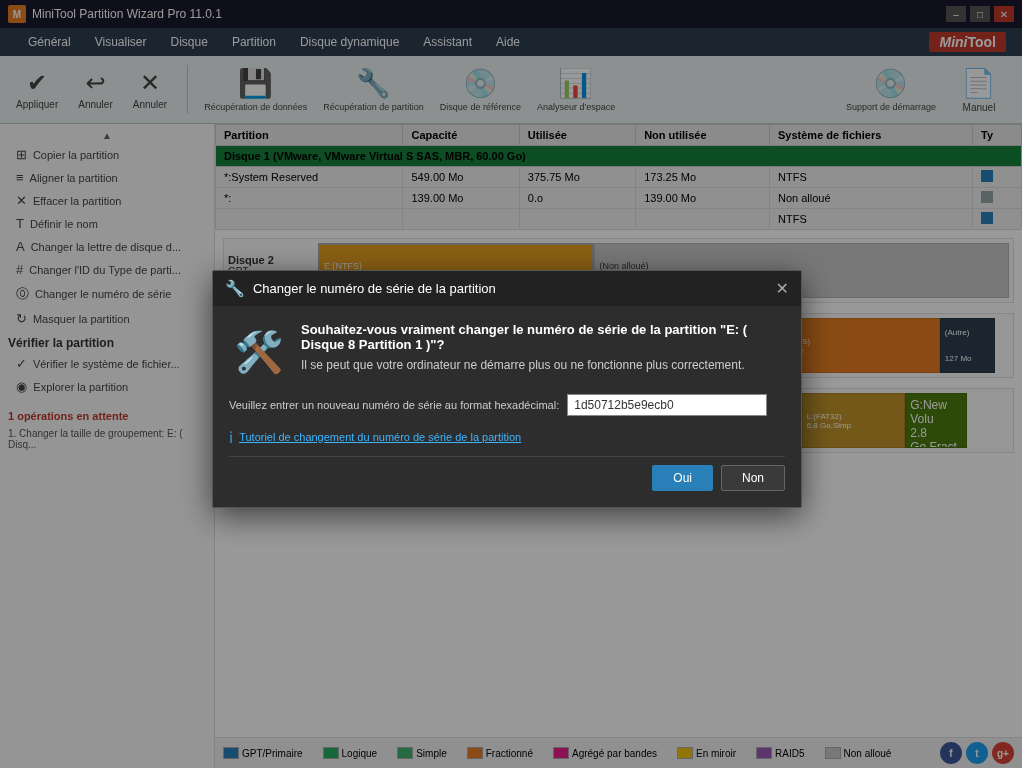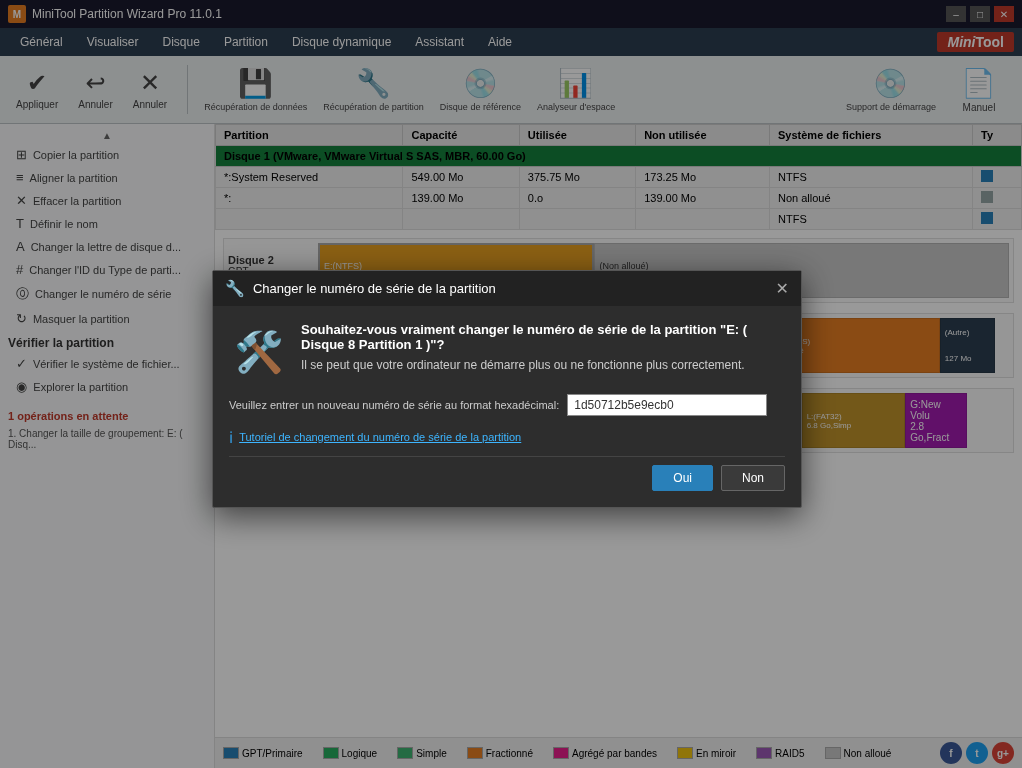--- a/index.html
+++ b/index.html
@@ -21,21 +21,21 @@
     #titlebar .win-btn { width: 20px; height: 16px; background: #555; border: none; color: #fff; font-size: 10px; cursor: pointer; display: flex; align-items: center; justify-content: center; }
     #titlebar .win-btn.close { background: #c0392b; }
 
     
     #menubar {
       background: #2c3e50;
       color: #fff;
       height: 28px;
       display: flex;
       align-items: center;
-      padding: 0 8px;
+      padding: 0 16px;
     }
     #menubar .menu-item { padding: 4px 12px; cursor: pointer; font-size: 12px; color: #fff; }
     #menubar .brand { margin-left: auto; background: #c0392b; padding: 2px 10px; font-weight: bold; font-size: 14px; color: #fff; border-radius: 2px; }
     #menubar .brand span { color: #fff; font-style: italic; }
 
     
     #toolbar {
       background: #ecf0f1;
       border-bottom: 1px solid #bdc3c7;
       height: 68px;
@@ -384,21 +384,21 @@
             <div>1.4 Go,En m</div>
           </div>
           <div class="part-block" style="width:20%; background:#9b59b6; color:#fff; font-size:8px;">
             <div>G:New Volum</div>
             <div>22.3 Go,Fracti</div>
           </div>
           <div class="part-block" style="width:15%; background:#c0932b; color:#fff; font-size:8px;">
             <div>L:(FAT32)</div>
             <div>6.8 Go,Simp</div>
           </div>
-          <div class="part-block" style="width:9%; background:#a21caf; color:#fff; font-size:10px;">
+          <div class="part-block" style="width:9%; background:#4d7c0f; color:#fff; font-size:12px;justify-content:space-between;">
             <div>G:New Volu</div>
             <div>2.8 Go,Fract</div>
           </div>
         </div>
       </div>
     </div>
 
     <div id="legend">
       <div class="legend-item">
         <span class="legend-color" style="background:#2980b9;"></span>

